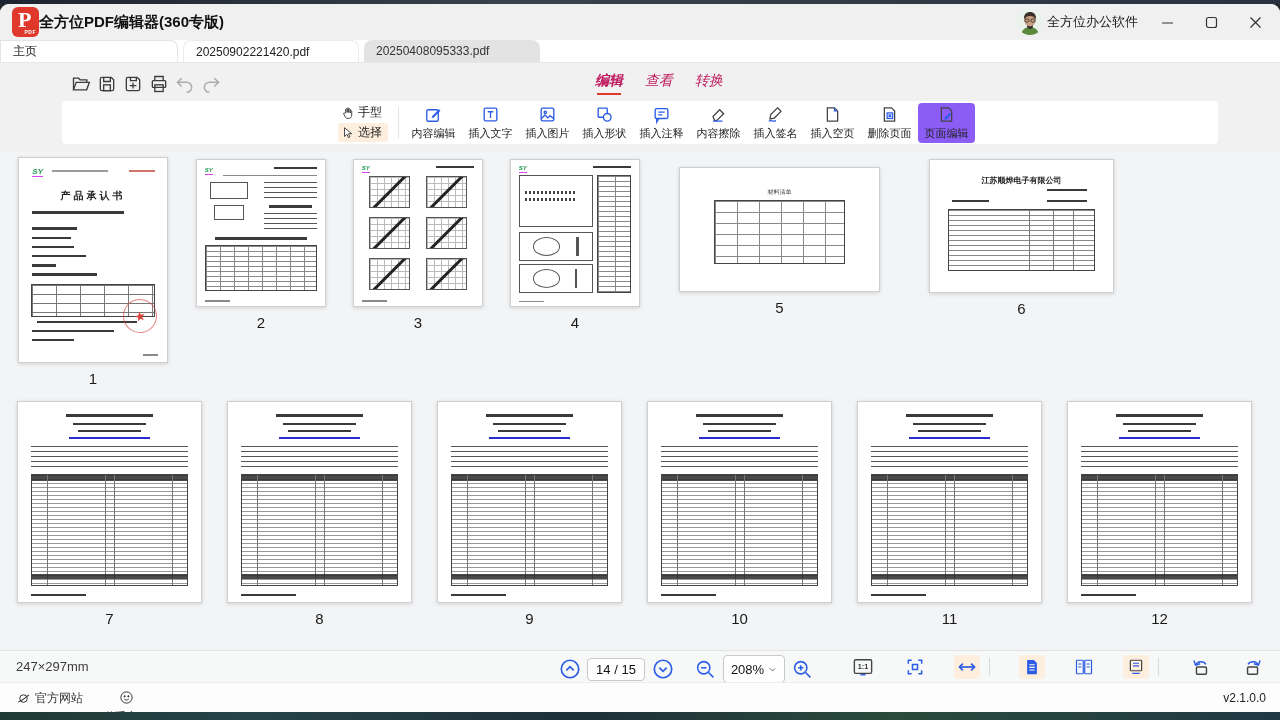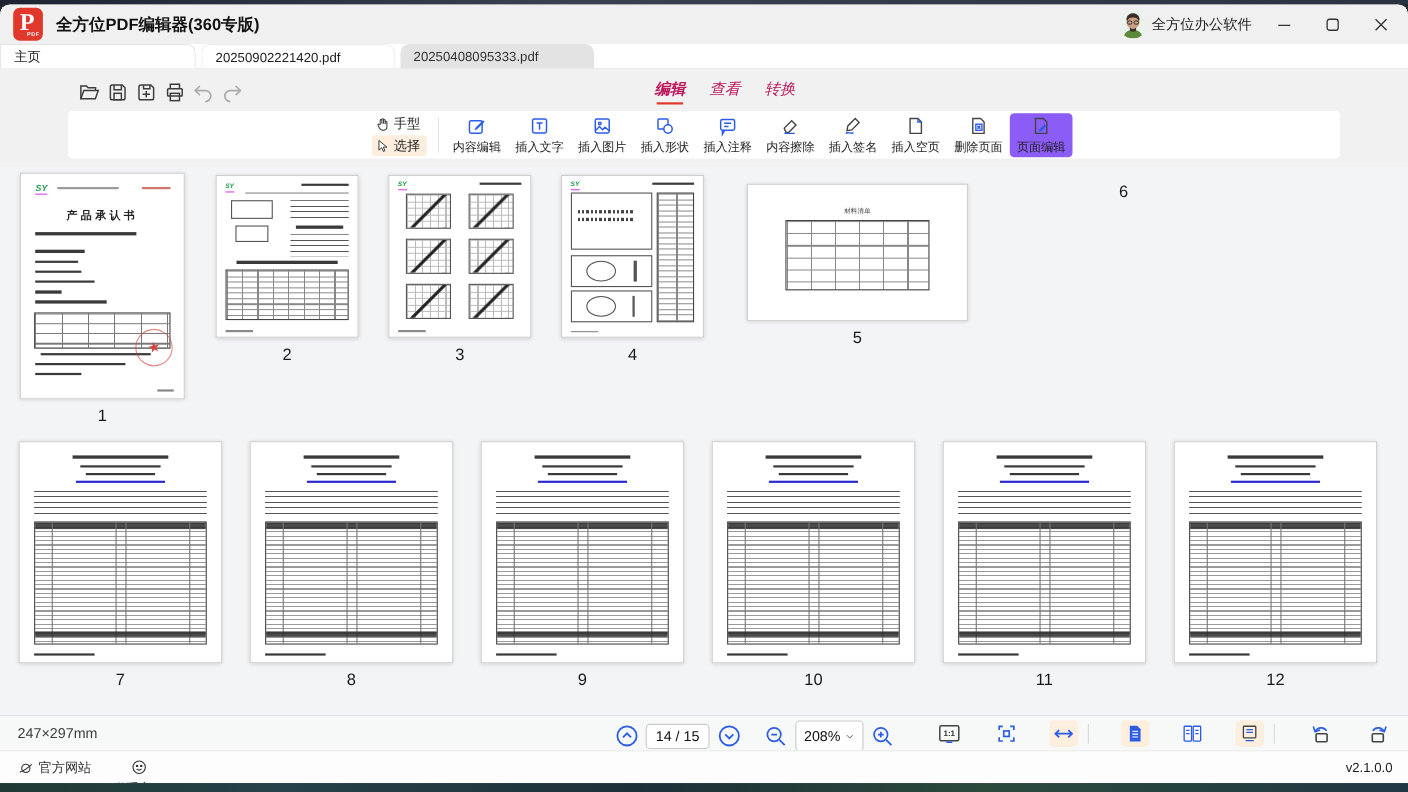--- a/index.html
+++ b/index.html
@@ -9,21 +9,21 @@
   .strip-bottom{position:absolute;left:0;right:0;bottom:0;height:8px;
     background:linear-gradient(90deg,#1f3a33,#27424a 20%,#1c3038 45%,#2b4a3c 70%,#203844);}
   .window{position:absolute;top:4px;left:0;right:0;bottom:8px;background:#f1f1f1;
     border-radius:9px 9px 0 0;overflow:hidden;}
 
   
   .titlebar{height:36px;background:#f0f0f0;display:flex;align-items:center;padding:0 10px 0 12px;}
   .logo{width:27px;height:30px;background:#e0392b;border-radius:6px;color:#fff;position:relative;flex:0 0 auto;}
   .logo .p{position:absolute;left:6px;top:0px;font-size:22px;font-weight:bold;font-family:"Liberation Serif",serif;}
   .logo .pdf{position:absolute;right:3px;bottom:2px;font-size:5px;font-weight:bold;letter-spacing:.5px;}
-  .app-title{margin-left:12px;font-size:15px;font-weight:bold;color:#111;}
+  .app-title{margin-left:0;font-size:15px;font-weight:bold;color:#111;}
   .titlebar .spacer{flex:1;}
   .avatar{width:26px;height:26px;border-radius:50%;background:#e6f2ea;overflow:hidden;flex:0 0 auto;}
   .account{margin-left:4px;font-size:13px;color:#222;}
   .winbtn{width:30px;height:26px;display:flex;align-items:center;justify-content:center;margin-left:14px;}
   .winbtn svg{display:block;}
 
   
   .tabbar{height:23px;background:#fff;display:flex;align-items:stretch;border-bottom:1px solid #e7e7e7;}
   .tab{display:flex;align-items:center;padding:0 12px;font-size:12px;color:#222;position:relative;}
   .tab-home{width:178px;background:#fff;border:1px solid #e4e4e4;border-bottom:none;border-radius:0 8px 0 0;}
@@ -370,20 +370,32 @@
       <div class="page" style="width:201px;height:125px;">
         <div class="tinytitle" style="top:16%;font-size:6px;font-weight:normal;color:#444;">材料清单</div>
         <div class="grid-table" style="left:17%;top:26%;width:66%;height:52%;background:
           repeating-linear-gradient(to bottom,#888 0 1px,transparent 1px 11px),
           repeating-linear-gradient(to right,#888 0 1px,transparent 1px 22px);"></div>
       </div>
       <div class="plabel">5</div>
     </div>
 
     <div class="thumb" style="left:929px;top:7px;width:185px;">
+      <div class="page" style="width:185px;height:134px;">
+        <div class="tinytitle" style="top:11%;font-size:8px;">江苏顺烨电子有限公司</div>
+        <i class="bar" style="right:14%;top:22%;width:22%;height:2px;"></i>
+        <i class="bar" style="left:12%;top:30%;width:20%;height:2px;"></i>
+        <i class="bar" style="right:14%;top:30%;width:22%;height:2px;"></i>
+        <div class="grid-table" style="left:10%;top:37%;width:80%;height:47%;background:
+          repeating-linear-gradient(to bottom,#888 0 1px,transparent 1px 5px);">
+          <div class="vl" style="left:55%;"></div>
+          <div class="vl" style="left:72%;"></div>
+          <div class="vl" style="left:86%;"></div>
+        </div>
+      </div>
       <div class="plabel">6</div>
     </div>
 
     <div class="thumb" style="left:17px;top:249px;width:185px;">
       <div class="page pg-test" style="width:185px;height:202px;">
         <i class="bar" style="left:26%;top:6%;width:48%;height:3px;"></i>
         <i class="bar" style="left:30%;top:10.5%;width:40%;height:2px;"></i>
         <i class="bar" style="left:33%;top:14%;width:34%;height:2px;"></i>
         <i class="redmark" style="left:28%;top:17.5%;width:44%;height:2px;background:#2a2ad0;"></i>
         <div class="lines" style="left:7%;top:22%;width:86%;height:12%;"></div>

